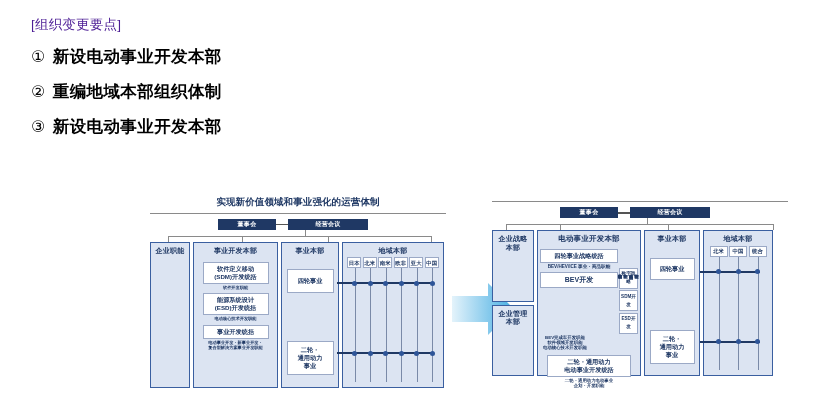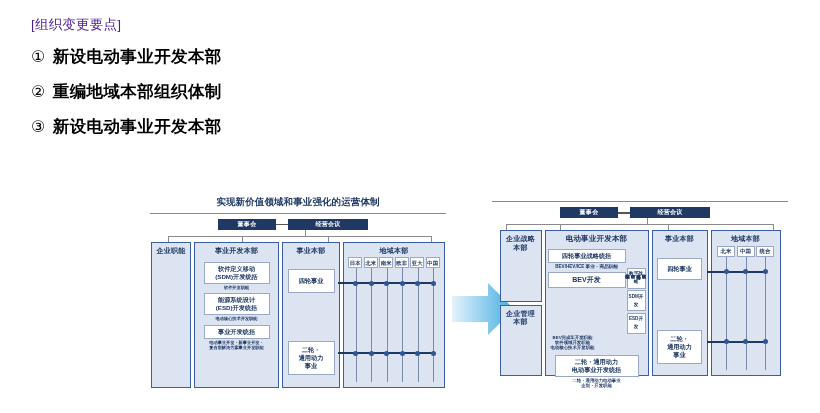--- a/index.html
+++ b/index.html
@@ -37,21 +37,21 @@
     position: absolute; top: 0; height: 11px;
     background: #1F3864; color: #fff; font-size: 6px; font-weight: 700;
     display: flex; align-items: center; justify-content: center;
     letter-spacing: .3px;
   }
   .board-link {
     position: absolute; top: 5px; height: 1.5px; background: #555;
   }
   .trunk { position: absolute; background: #8a8a8a; }
 
-  .cols { display: flex; gap: 3px; margin-top: 6px; justify-content: center; }
+  .cols { display: flex; gap: 3px; margin-top: 6px; }
   .col {
     background: #DCE4F2; border: 1px solid #3A5FA0;
     display: flex; flex-direction: column; align-items: center;
     padding: 3px 2px;
   }
   .col-head {
     color: #1F3864; font-weight: 700; font-size: 7px;
     text-align: center; line-height: 8.5px; letter-spacing: .2px;
     padding: 1px 0 2px;
   }

